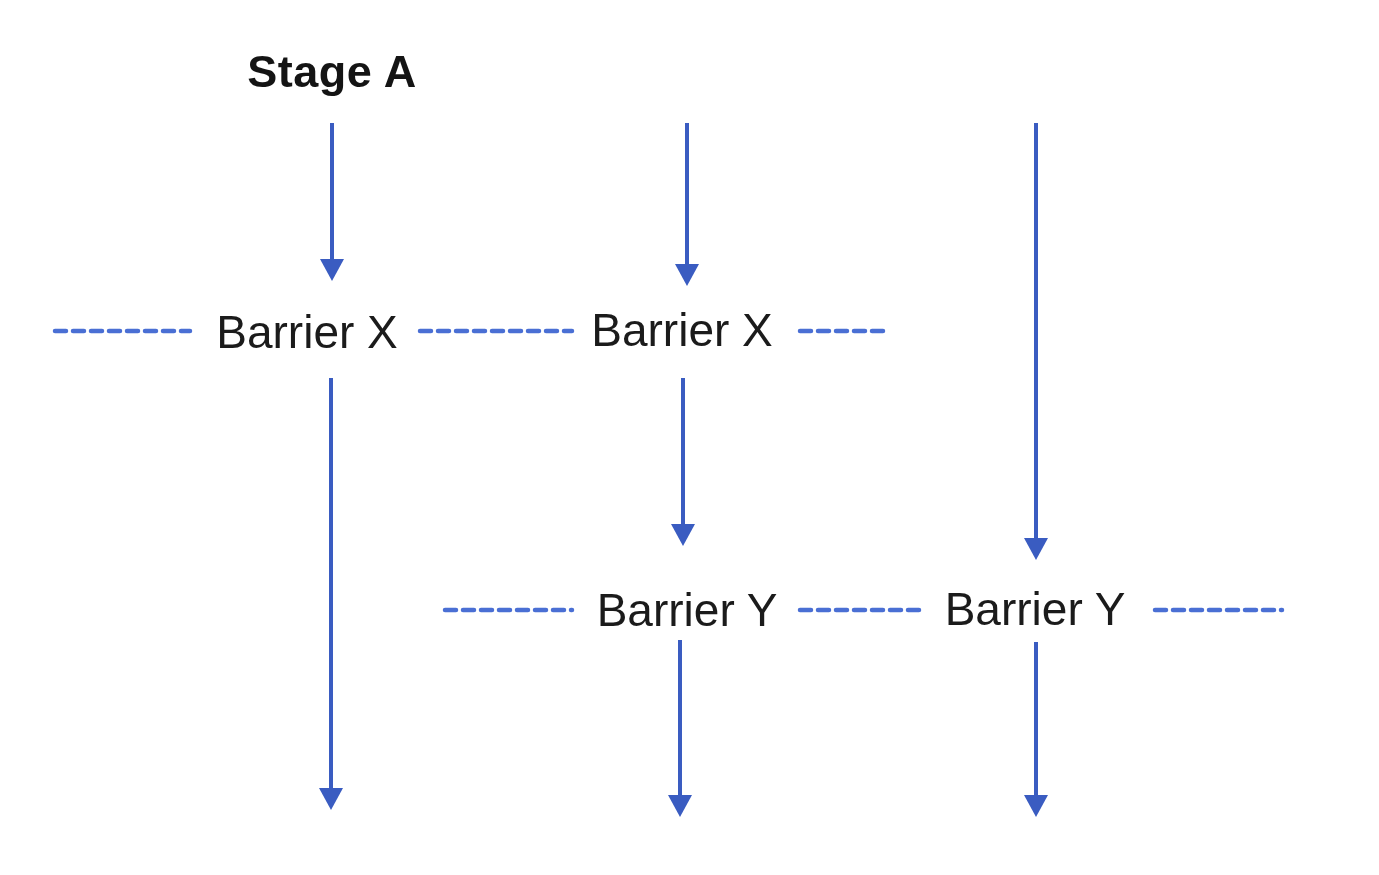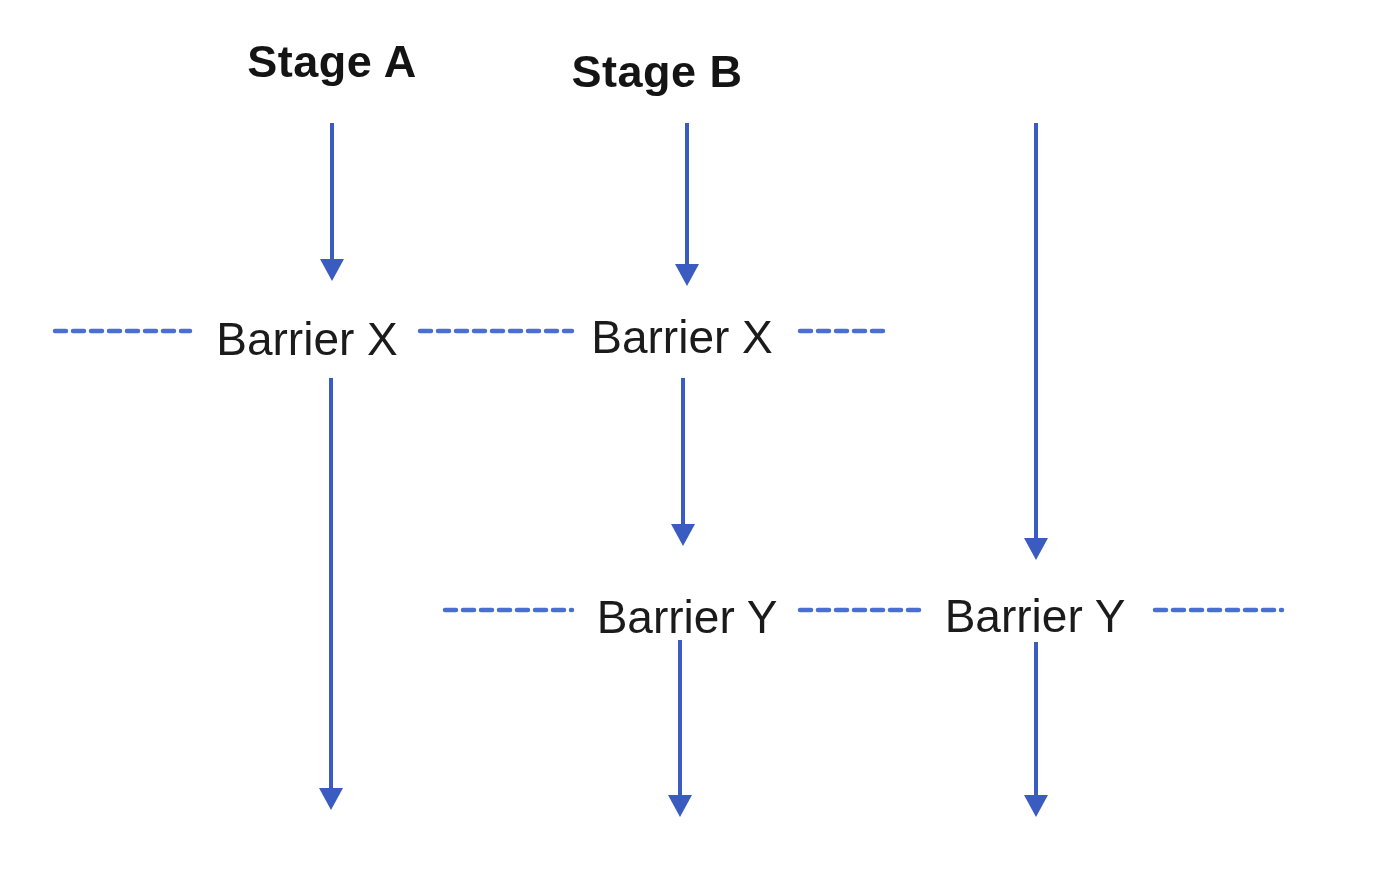--- a/index.html
+++ b/index.html
@@ -33,21 +33,20 @@
     letter-spacing: 0.5px;
   }
   .barrier-label {
     position: absolute;
     transform: translate(-50%, -50%);
     font-family: "Liberation Sans", sans-serif;
     font-weight: 500;
     font-size: 46px;
     color: #1b1b1b;
     white-space: nowrap;
-    margin-top: 7px;
   }
 </style>
 </head>
 <body>
 
 <div class="canvas">
   <svg id="diagram-svg" xmlns="http://www.w3.org/2000/svg">
       <line x1="332" y1="123" x2="332" y2="263" stroke="#3a5cc1" stroke-width="4"></line>
       <polygon points="320,259 344,259 332,281" fill="#3a5cc1"></polygon>
       <line x1="331" y1="378" x2="331" y2="792" stroke="#3a5cc1" stroke-width="4"></line>
@@ -63,20 +62,19 @@
       <line x1="1036" y1="642" x2="1036" y2="799" stroke="#3a5cc1" stroke-width="4"></line>
       <polygon points="1024,795 1048,795 1036,817" fill="#3a5cc1"></polygon>
       <line x1="55" y1="331" x2="190" y2="331" stroke="#4a6fd4" stroke-width="4.5" stroke-dasharray="11,7" stroke-linecap="round"></line>
       <line x1="420" y1="331" x2="572" y2="331" stroke="#4a6fd4" stroke-width="4.5" stroke-dasharray="11,7" stroke-linecap="round"></line>
       <line x1="800" y1="331" x2="887" y2="331" stroke="#4a6fd4" stroke-width="4.5" stroke-dasharray="11,7" stroke-linecap="round"></line>
       <line x1="445" y1="610" x2="572" y2="610" stroke="#4a6fd4" stroke-width="4.5" stroke-dasharray="11,7" stroke-linecap="round"></line>
       <line x1="800" y1="610" x2="920" y2="610" stroke="#4a6fd4" stroke-width="4.5" stroke-dasharray="11,7" stroke-linecap="round"></line>
       <line x1="1155" y1="610" x2="1282" y2="610" stroke="#4a6fd4" stroke-width="4.5" stroke-dasharray="11,7" stroke-linecap="round"></line>
     </svg>
 
-  <div class="stage-label" style="left: 332px; top: 62px;">Stage A</div>
-  <div class="stage-label" style="left: 657px; top: 72px;">Stage B</div>
+  <div class="stage-label" style="left: 332px; top: 72px;">Stage A</div>
 
   <div class="barrier-label" style="left: 307px; top: 332px;">Barrier X</div>
   <div class="barrier-label" style="left: 682px; top: 330px;">Barrier X</div>
   <div class="barrier-label" style="left: 687px; top: 610px;">Barrier Y</div>
   <div class="barrier-label" style="left: 1035px; top: 609px;">Barrier Y</div>
 </div>
 
 </body></html>

